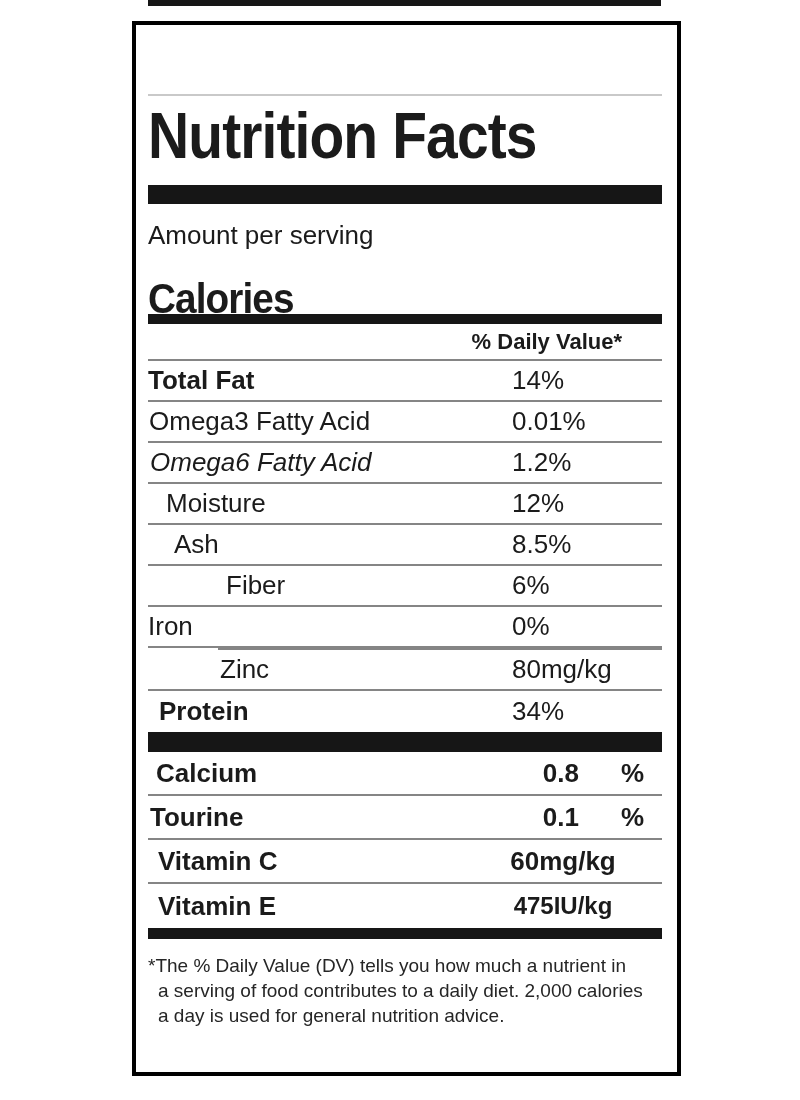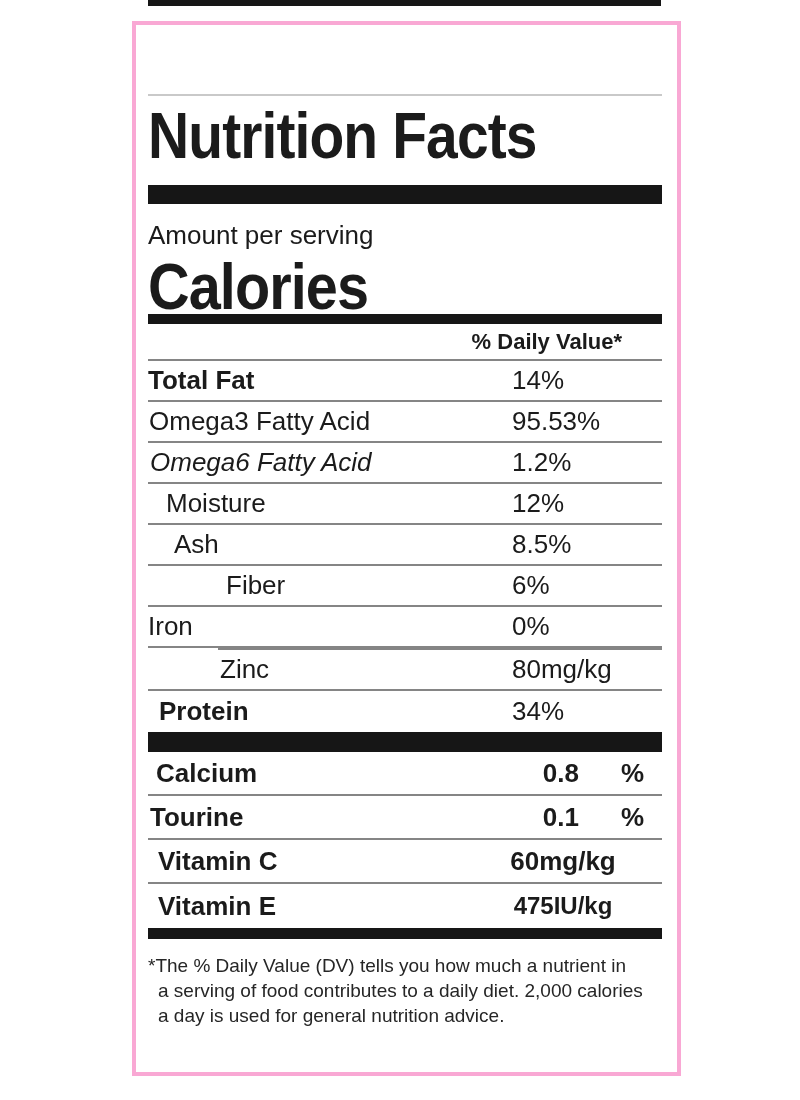--- a/index.html
+++ b/index.html
@@ -12,34 +12,34 @@
   body{
     width:800px;height:1100px;position:relative;background:#ffffff;
     font-family:"Liberation Sans","DejaVu Sans",sans-serif;color:var(--ink);
     overflow:hidden;
   }
   .top-strip{
     position:absolute;left:148px;top:0;width:513px;height:6px;background:var(--bar);
   }
   .label-box{
     position:absolute;left:132px;top:21px;width:549px;height:1055px;
-    border:4px solid #f9a8d4;background:#fff;box-sizing:border-box;
+    border:4px solid #000000;background:#fff;box-sizing:border-box;
     padding:0 15px 0 12px;
   }
   .top-line{margin-top:69px;border-top:2px solid var(--light-line);height:0;}
   .title{
     margin-top:0;font-size:64px;font-weight:700;line-height:80px;
     letter-spacing:-1px;white-space:nowrap;
   }
   .title .squeeze{display:inline-block;transform:scaleX(0.89);transform-origin:left center;}
   .bar{background:var(--bar);width:100%;}
   .bar-thick1{height:19px;margin-top:9px;}
   .amount{margin-top:16px;font-size:26px;line-height:30px;}
   .calories-row{display:flex;justify-content:space-between;align-items:baseline;height:56px;}
-  .calories-label{font-size:64px;font-weight:700;letter-spacing:-1px;white-space:nowrap;}
+  .calories-label{font-size:43px;font-weight:700;letter-spacing:-1px;white-space:nowrap;margin-top:24px;}
   .calories-label .squeeze{display:inline-block;transform:scaleX(0.9);transform-origin:left bottom;}
   .calories-value{font-size:27px;padding-right:30px;}
   .bar-med1{height:10px;margin-top:8px;}
   .dv-header{margin-top:4px;font-size:22px;font-weight:700;line-height:28px;text-align:right;padding-right:40px;}
   .thin-line{margin-top:3px;border-top:2px solid var(--divider);height:0;}
   .nrow,.mrow{
     display:flex;justify-content:space-between;align-items:center;
     box-sizing:border-box;font-size:26px;
     border-bottom:2px solid var(--divider);
   }
@@ -92,21 +92,21 @@
 
   <div class="thin-line"></div>
 
   <div id="nutrient-rows">
       <div class="nrow bold">
         <span class="lab" style="padding-left: 0px;">Total Fat</span>
         <span class="val">14%</span>
       </div>
       <div class="nrow">
         <span class="lab" style="padding-left: 1px;">Omega3 Fatty Acid</span>
-        <span class="val">95.53%</span>
+        <span class="val">0.01%</span>
       </div>
       <div class="nrow italic">
         <span class="lab" style="padding-left: 2px;">Omega6 Fatty Acid</span>
         <span class="val">1.2%</span>
       </div>
       <div class="nrow">
         <span class="lab" style="padding-left: 18px;">Moisture</span>
         <span class="val">12%</span>
       </div>
       <div class="nrow">

